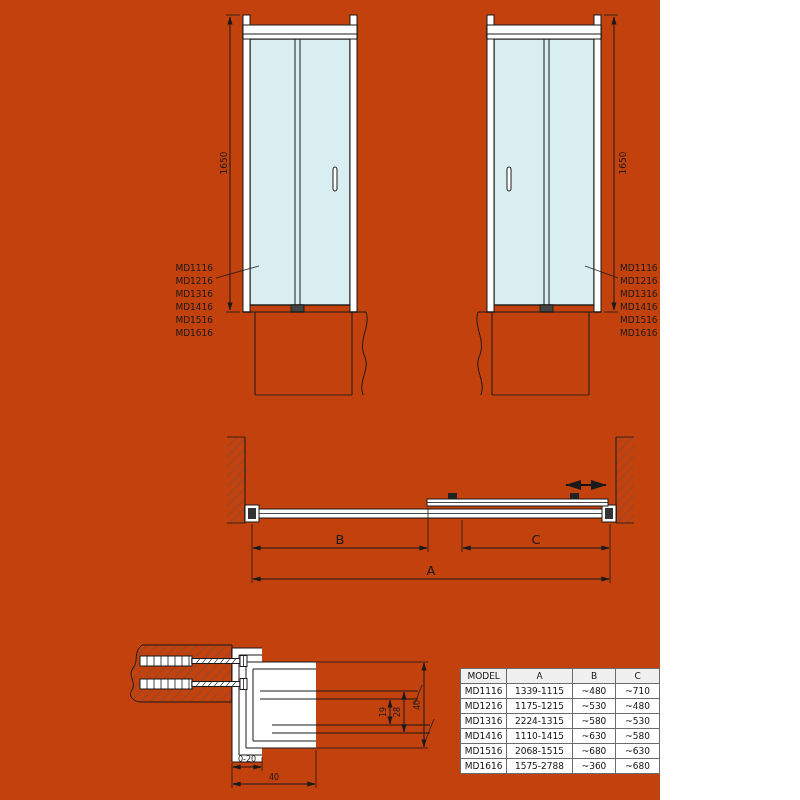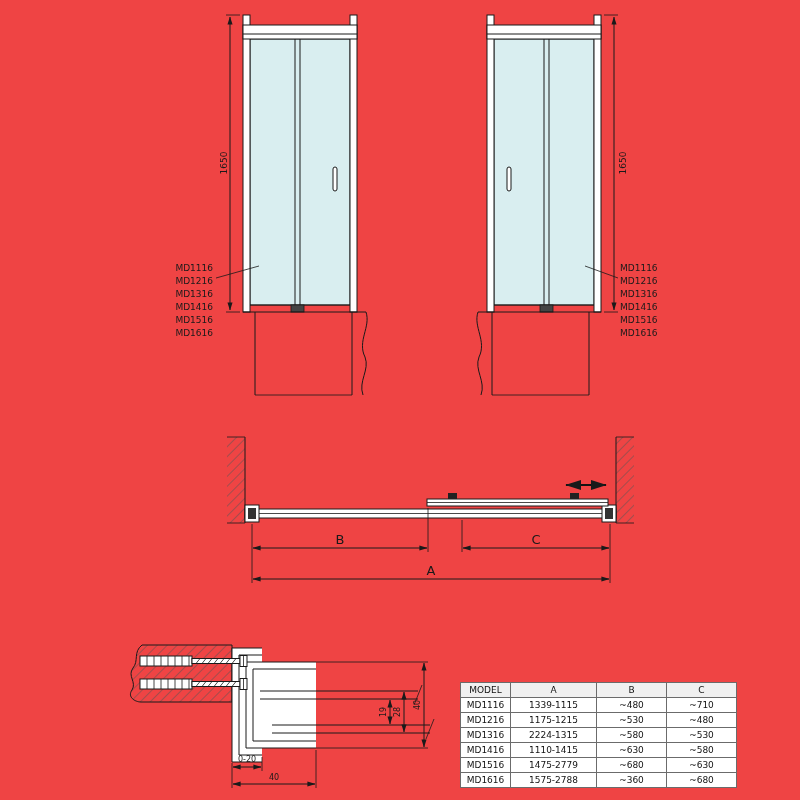--- a/index.html
+++ b/index.html
@@ -1,31 +1,31 @@
 <!DOCTYPE html>
 <html><head>
 <meta charset="utf-8">
 <style>
   * { margin:0; padding:0; box-sizing:border-box; }
   html,body { width:800px; height:800px; background:#ffffff; font-family:"DejaVu Sans","Liberation Sans",sans-serif; }
-  .stage { position:relative; width:800px; height:800px; overflow:hidden; background:#ef4444; }
+  .stage { position:relative; width:660px; height:800px; overflow:hidden; background:#c2410c; }
   svg.draw { position:absolute; left:0; top:0; width:800px; height:800px; }
 
   svg .ln   { stroke:#1a1a1a; stroke-width:1; fill:none; }
   svg .thin { stroke:#1a1a1a; stroke-width:0.8; fill:none; }
   svg .wht  { fill:#ffffff; }
   svg .glass{ fill:#d9eef0; stroke:#1a1a1a; stroke-width:0.8; }
   svg .dim  { stroke:#1a1a1a; stroke-width:1; fill:none; }
   svg text  { fill:#1a1a1a; }
   svg .t8  { font-size:8px; }
   svg .t9  { font-size:9px; }
   svg .t13 { font-size:13px; }
   #screw line { stroke:#1a1a1a; stroke-width:0.8; }
 
-  table.spec-table { position:absolute; left:460px; top:668px; border-collapse:collapse; background:#fff;margin-top:14px; }
+  table.spec-table { position:absolute; left:460px; top:668px; border-collapse:collapse; background:#fff; }
   .spec-table th, .spec-table td {
     border:1px solid #6b6b6b; font-size:9px; font-weight:normal; color:#111;
     text-align:center; padding:1px 3px; height:12px; line-height:12px; white-space:nowrap;
   }
   .spec-table th { background:#f0f0f0; }
 </style>
 </head>
 <body>
 
 <div class="stage">
@@ -248,21 +248,21 @@
       <td>~530</td>
     </tr>
     <tr>
       <td>MD1416</td>
       <td>1110-1415</td>
       <td>~630</td>
       <td>~580</td>
     </tr>
     <tr>
       <td>MD1516</td>
-      <td>1475-2779</td>
+      <td>2068-1515</td>
       <td>~680</td>
       <td>~630</td>
     </tr>
     <tr>
       <td>MD1616</td>
       <td>1575-2788</td>
       <td>~360</td>
       <td>~680</td>
     </tr>
   </tbody>

